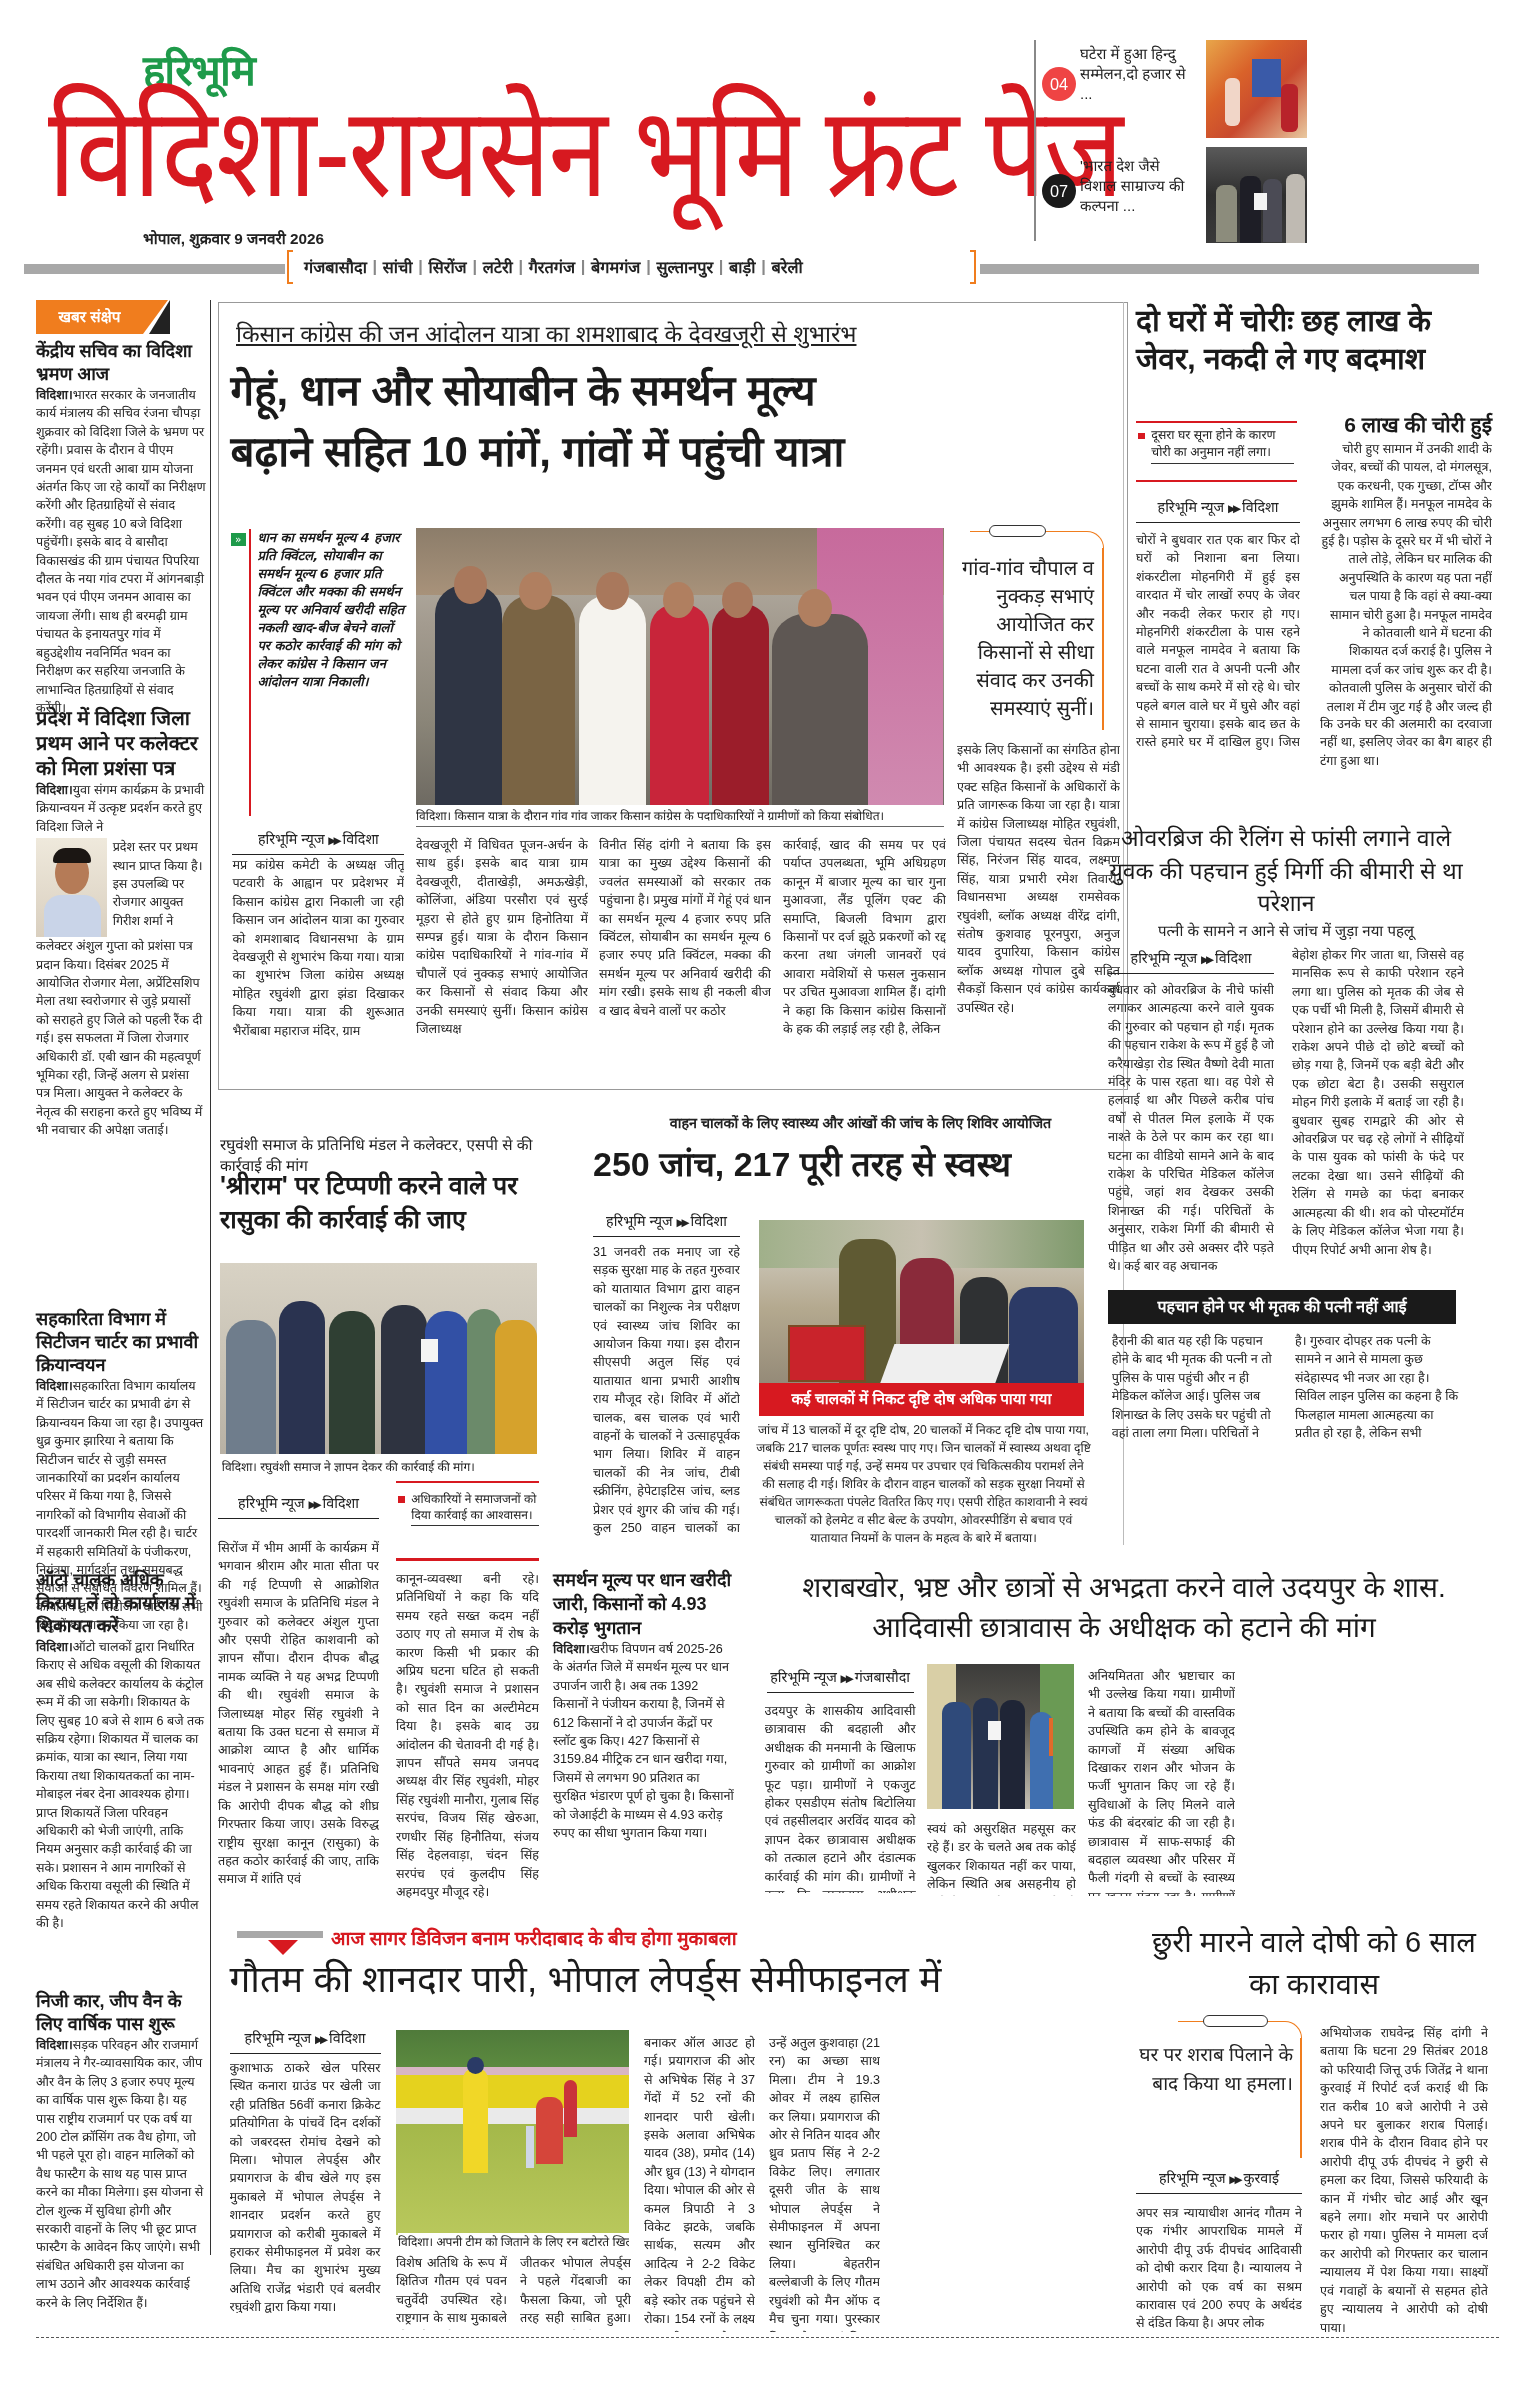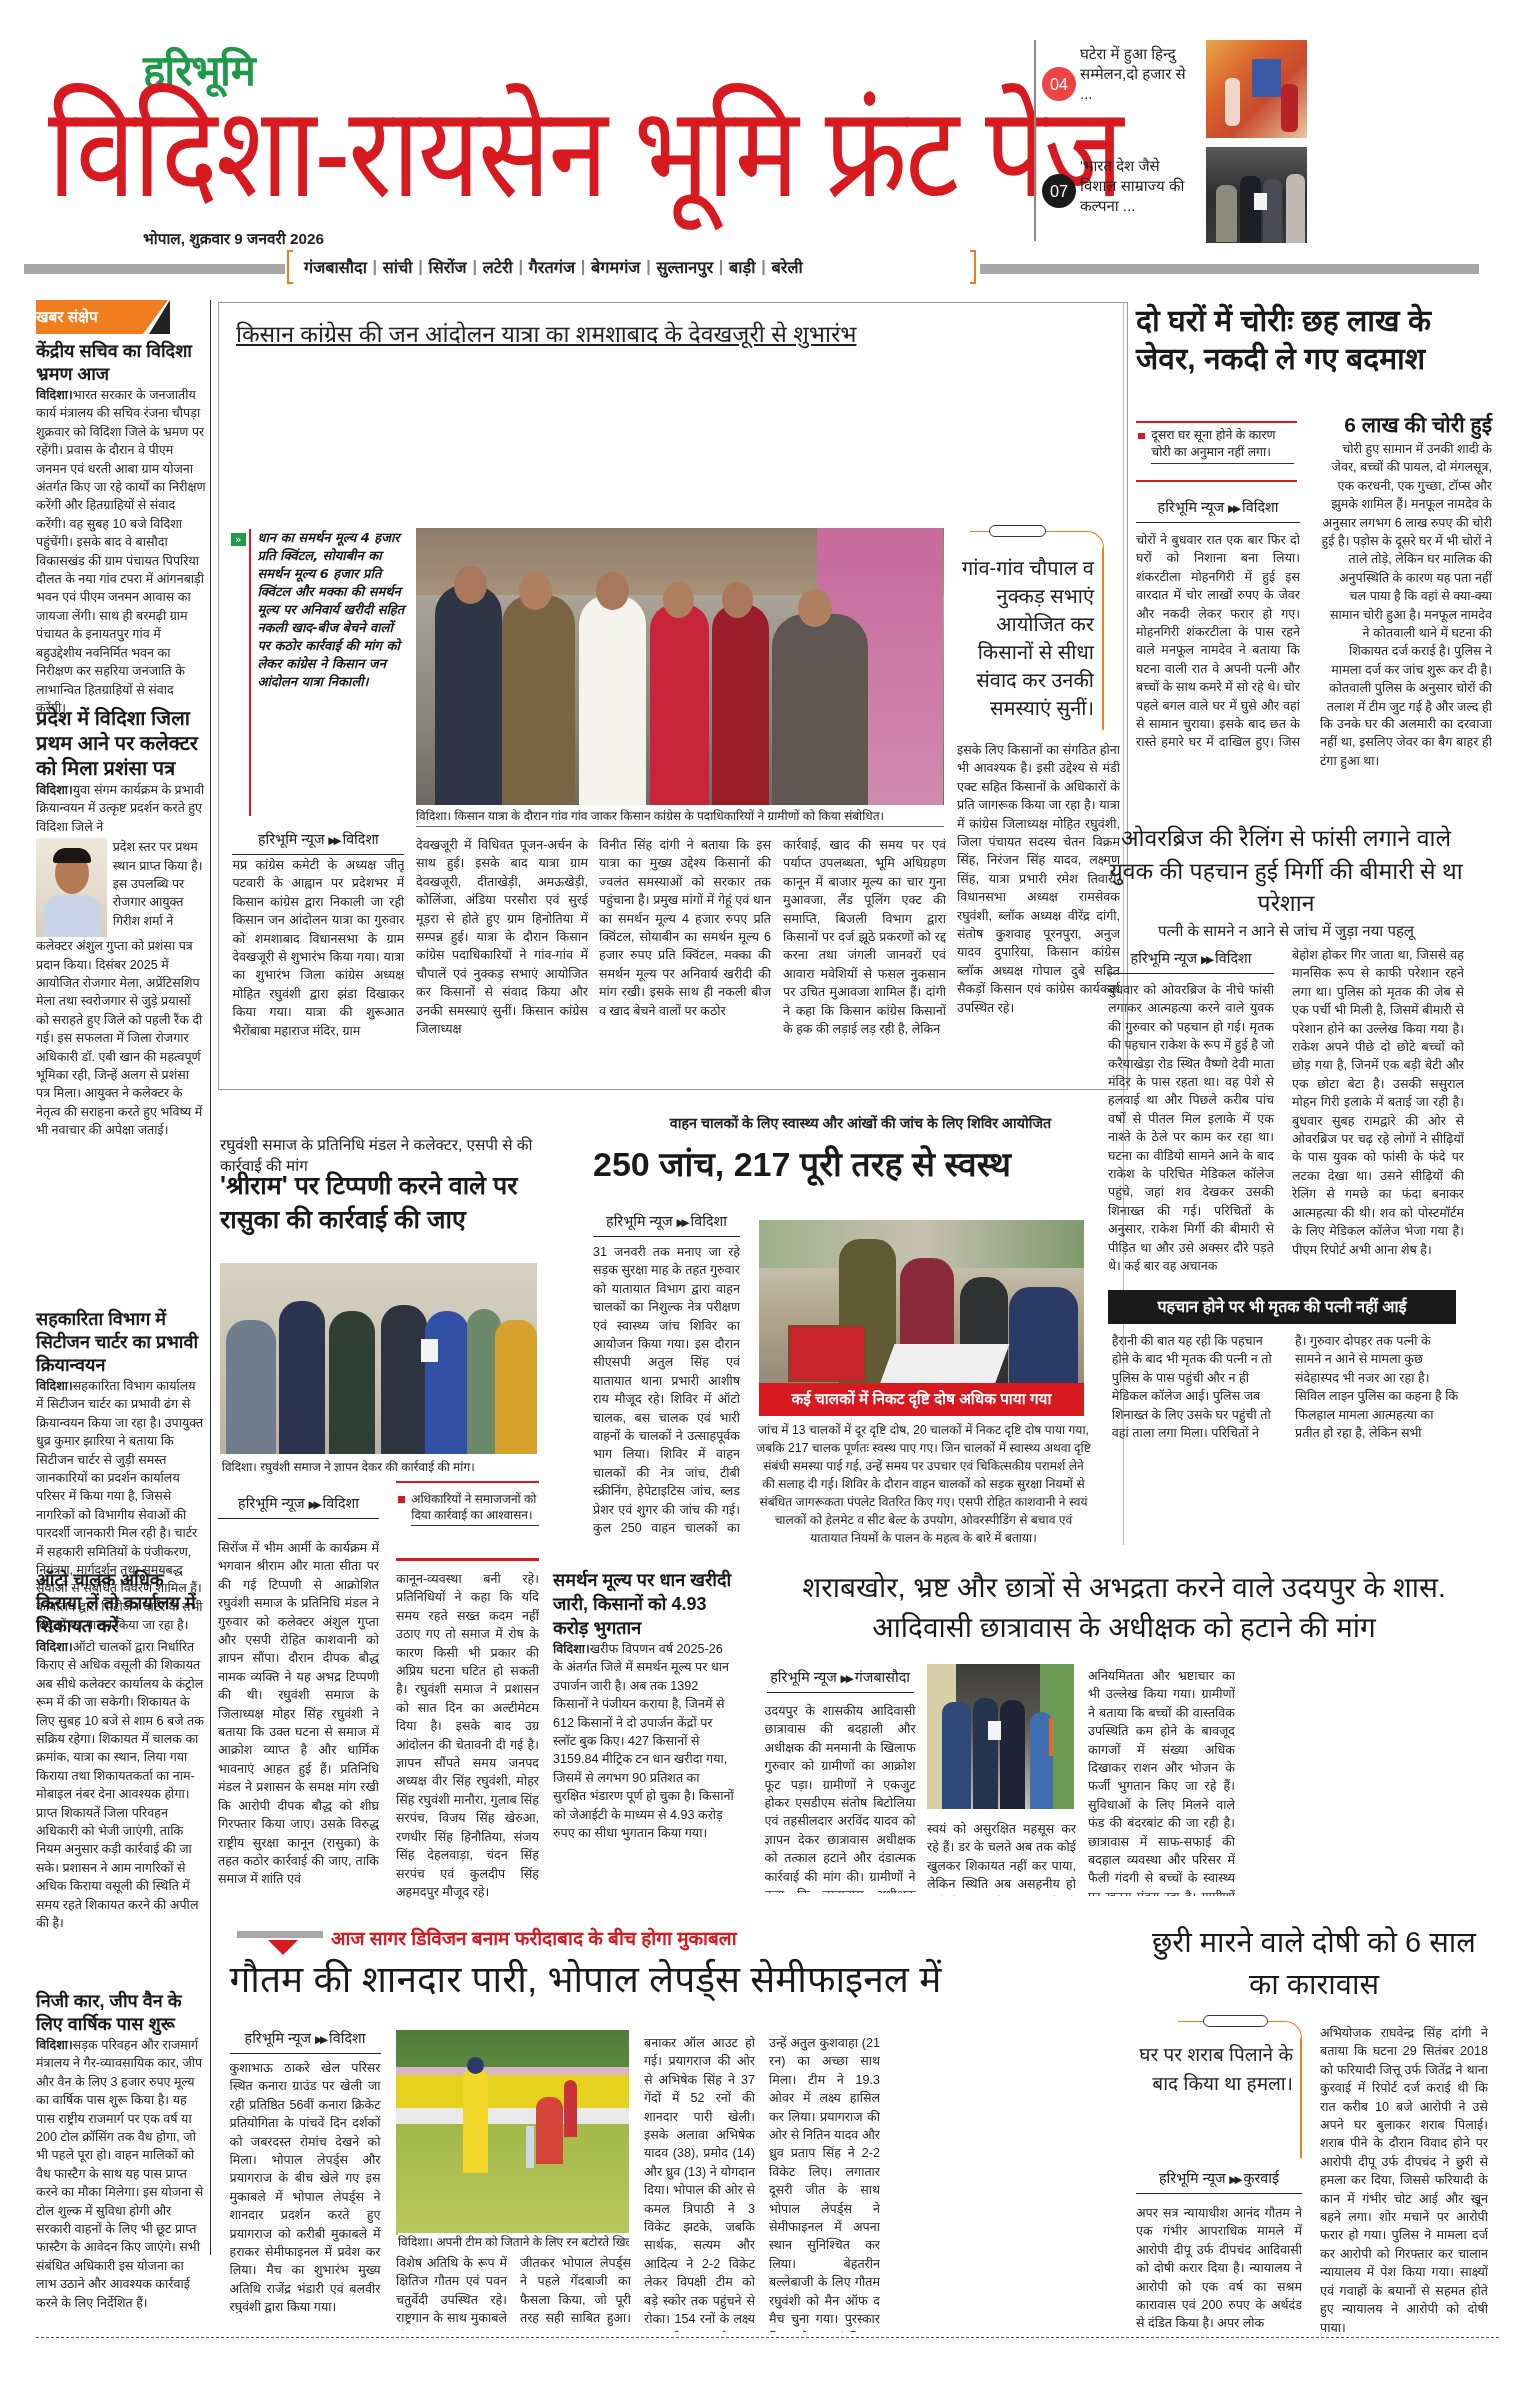--- a/index.html
+++ b/index.html
@@ -67,21 +67,21 @@
       <div class="abs" style="left:34px;top:29px;width:21px;height:67px;background:#1e1e26;border-radius:7.6px 7.6px 0 0;"></div>
       <div class="abs" style="left:57px;top:32.5px;width:19px;height:63px;background:#4b4b55;border-radius:7.6px 7.6px 0 0;"></div>
       <div class="abs" style="left:48px;top:46px;width:13.4px;height:17px;background:#f4f4f4;"></div>
       <div class="abs" style="left:80px;top:27px;width:19px;height:69px;background:#bfbab2;border-radius:7.6px 7.6px 0 0;"></div>
     </div>
   </div>
 </div>
 
 <div class="abs" style="left:36px;top:300px;width:170px;height:1668px;">
   <div class="abs" style="left:0;top:0;width:107px;height:34px;background:#f07d1e;">
-    <span style="display:block;font-family:'Liberation Sans',sans-serif;font-weight:bold;font-size:15.3px;line-height:34px;color:#fff;">खबर संक्षेप</span>
+    <span style="display:block;text-align:center;font-family:'Liberation Sans',sans-serif;font-weight:bold;font-size:15.3px;line-height:34px;color:#fff;">खबर संक्षेप</span>
   </div>
   <div class="abs" style="left:107px;top:0;width:0;height:0;border-top:34px solid #f07d1e;border-right:25px solid transparent;"></div>
   <div class="abs" style="left:113px;top:0;width:0;height:0;border-bottom:34px solid #222;border-left:21px solid transparent;"></div>
 
   <div class="abs" style="left:0;top:40px;width:170px;">
     <div class="head-black" style="font-size:18px;line-height:23px;">केंद्रीय सचिव का विदिशा भ्रमण आज</div>
     <div class="body-text" style="text-align:left;"><b>विदिशा।</b><span>भारत सरकार के जनजातीय कार्य मंत्रालय की सचिव रंजना चौपड़ा शुक्रवार को विदिशा जिले के भ्रमण पर रहेंगी। प्रवास के दौरान वे पीएम जनमन एवं धरती आबा ग्राम योजना अंतर्गत किए जा रहे कार्यों का निरीक्षण करेंगी और हितग्राहियों से संवाद करेंगी। वह सुबह 10 बजे विदिशा पहुंचेंगी। इसके बाद वे बासौदा विकासखंड की ग्राम पंचायत पिपरिया दौलत के नया गांव टपरा में आंगनबाड़ी भवन एवं पीएम जनमन आवास का जायजा लेंगी। साथ ही बरमढ़ी ग्राम पंचायत के इनायतपुर गांव में बहुउद्देशीय नवनिर्मित भवन का निरीक्षण कर सहरिया जनजाति के लाभान्वित हितग्राहियों से संवाद करेंगी।</span></div>
   </div>
 
   <div class="abs" style="left:0;top:406px;width:170px;">
@@ -110,20 +110,24 @@
 
   <div class="abs" style="left:0;top:1690px;width:170px;">
     <div class="head-black" style="font-size:18px;line-height:23px;">निजी कार, जीप वैन के लिए वार्षिक पास शुरू</div>
     <div class="body-text" style="text-align:left;"><b>विदिशा।</b><span>सड़क परिवहन और राजमार्ग मंत्रालय ने गैर-व्यावसायिक कार, जीप और वैन के लिए 3 हजार रुपए मूल्य का वार्षिक पास शुरू किया है। यह पास राष्ट्रीय राजमार्ग पर एक वर्ष या 200 टोल क्रॉसिंग तक वैध होगा, जो भी पहले पूरा हो। वाहन मालिकों को वैध फास्टैग के साथ यह पास प्राप्त करने का मौका मिलेगा। इस योजना से टोल शुल्क में सुविधा होगी और सरकारी वाहनों के लिए भी छूट प्राप्त फास्टैग के आवेदन किए जाएंगे। सभी संबंधित अधिकारी इस योजना का लाभ उठाने और आवश्यक कार्रवाई करने के लिए निर्देशित हैं।</span></div>
   </div>
 </div>
 <div class="vline" style="left:210px;top:300px;height:1955px;"></div>
 
 <div class="abs" style="left:218px;top:302px;width:910px;height:788px;border:1.4px solid #999;">
   <div class="abs" style="left:17px;top:17px;width:860px;font-family:'Liberation Sans',sans-serif;font-size:23px;line-height:29px;color:#222;text-decoration:underline;white-space:nowrap;">किसान कांग्रेस की जन आंदोलन यात्रा का शमशाबाद के देवखजूरी से शुभारंभ</div>
+  <div class="abs" style="left:11.5px;top:57px;width:889px;font-family:'Liberation Sans',sans-serif;font-weight:bold;font-size:42px;line-height:61px;color:#1a1a1a;white-space:nowrap;">
+    <div>गेहूं, धान और सोयाबीन के समर्थन मूल्य</div>
+    <div>बढ़ाने सहित 10 मांगें, गांवों में पहुंची यात्रा</div>
+  </div>
 
   <div class="abs" style="left:13.4px;top:226px;width:172px;height:287px;">
     <div class="abs" style="left:-1.9px;top:3.8px;width:15.3px;height:13.4px;background:#1e9a4a;color:#fff;font-size:10.5px;line-height:13.4px;text-align:center;">»</div>
     <div class="abs" style="left:16.3px;top:0;width:1.9px;height:287px;background:#d71920;"></div>
     <div class="abs" style="left:25px;top:0;width:147px;font-family:'DejaVu Sans',sans-serif;font-weight:bold;font-style:italic;font-size:13px;line-height:18px;color:#1a1a1a;">धान का समर्थन मूल्य 4 हजार प्रति क्विंटल, सोयाबीन का समर्थन मूल्य 6 हजार प्रति क्विंटल और मक्का की समर्थन मूल्य पर अनिवार्य खरीदी सहित नकली खाद-बीज बेचने वालों पर कठोर कार्रवाई की मांग को लेकर कांग्रेस ने किसान जन आंदोलन यात्रा निकाली।</div>
   </div>
   <div class="abs" style="left:13.4px;top:526px;width:172px;">
     <div class="byline"><span>हरिभूमि न्यूज</span><span class="arrow">▶▶</span><span>विदिशा</span></div>
   </div>
 

